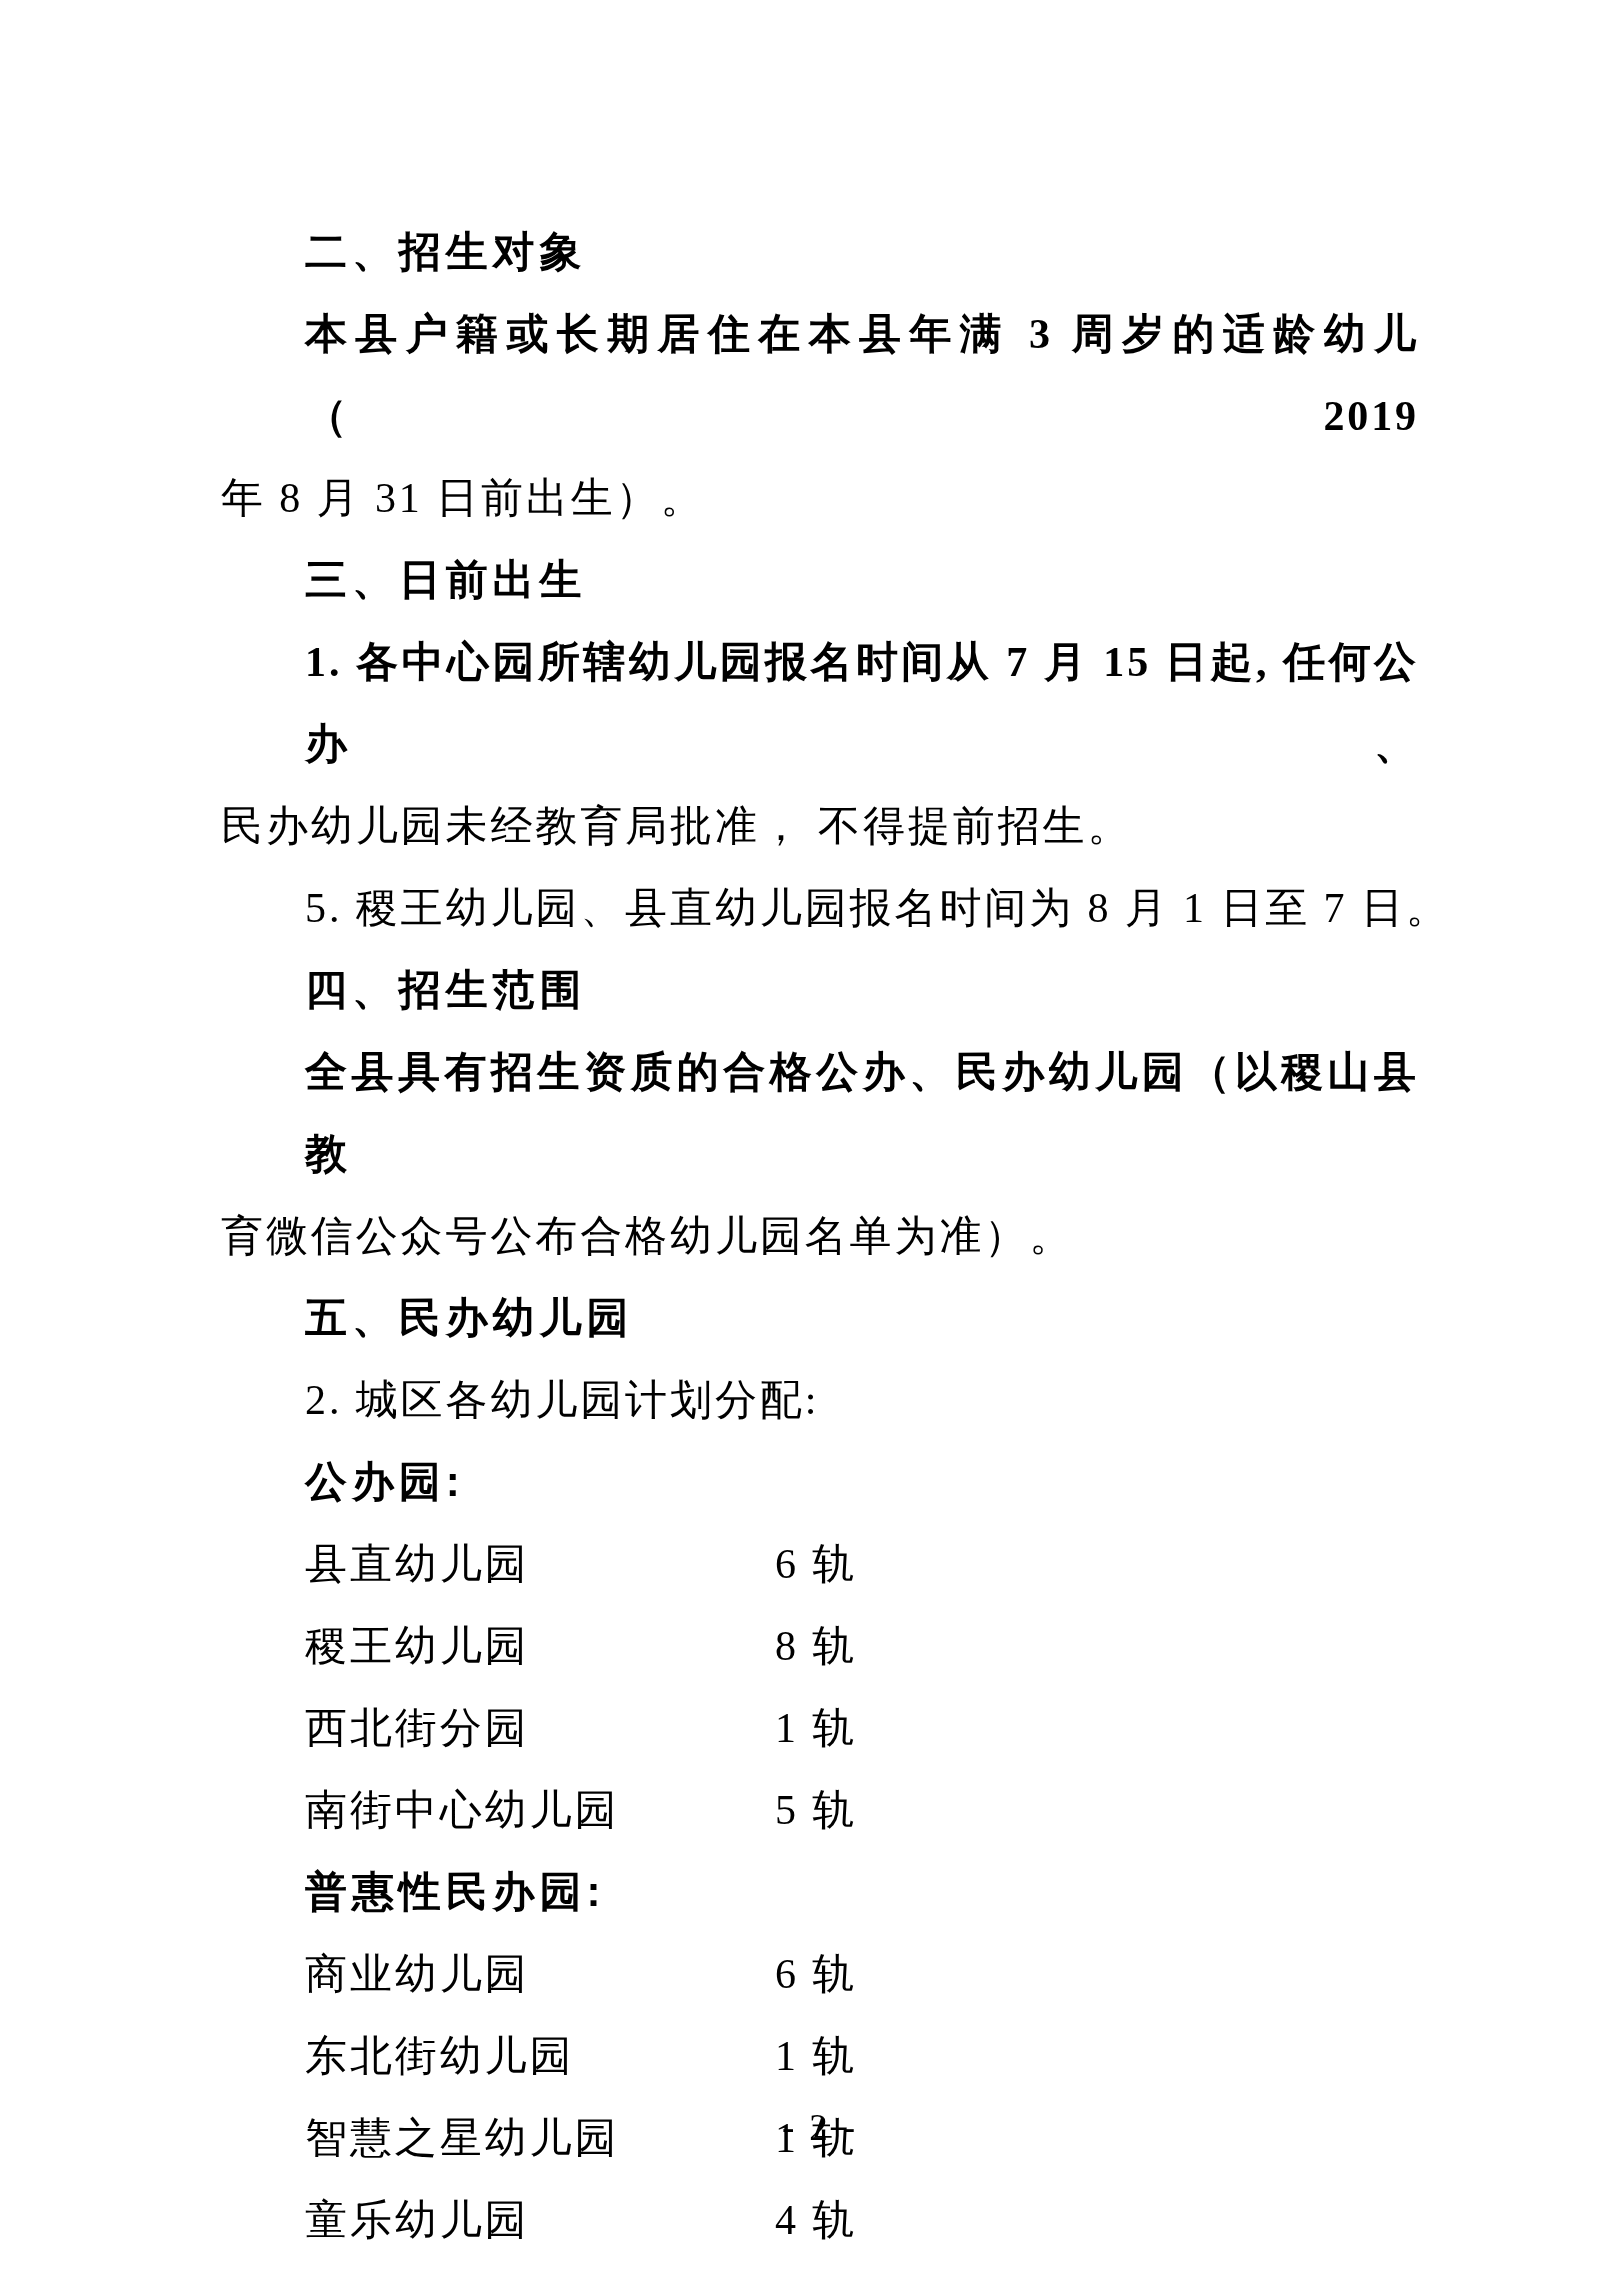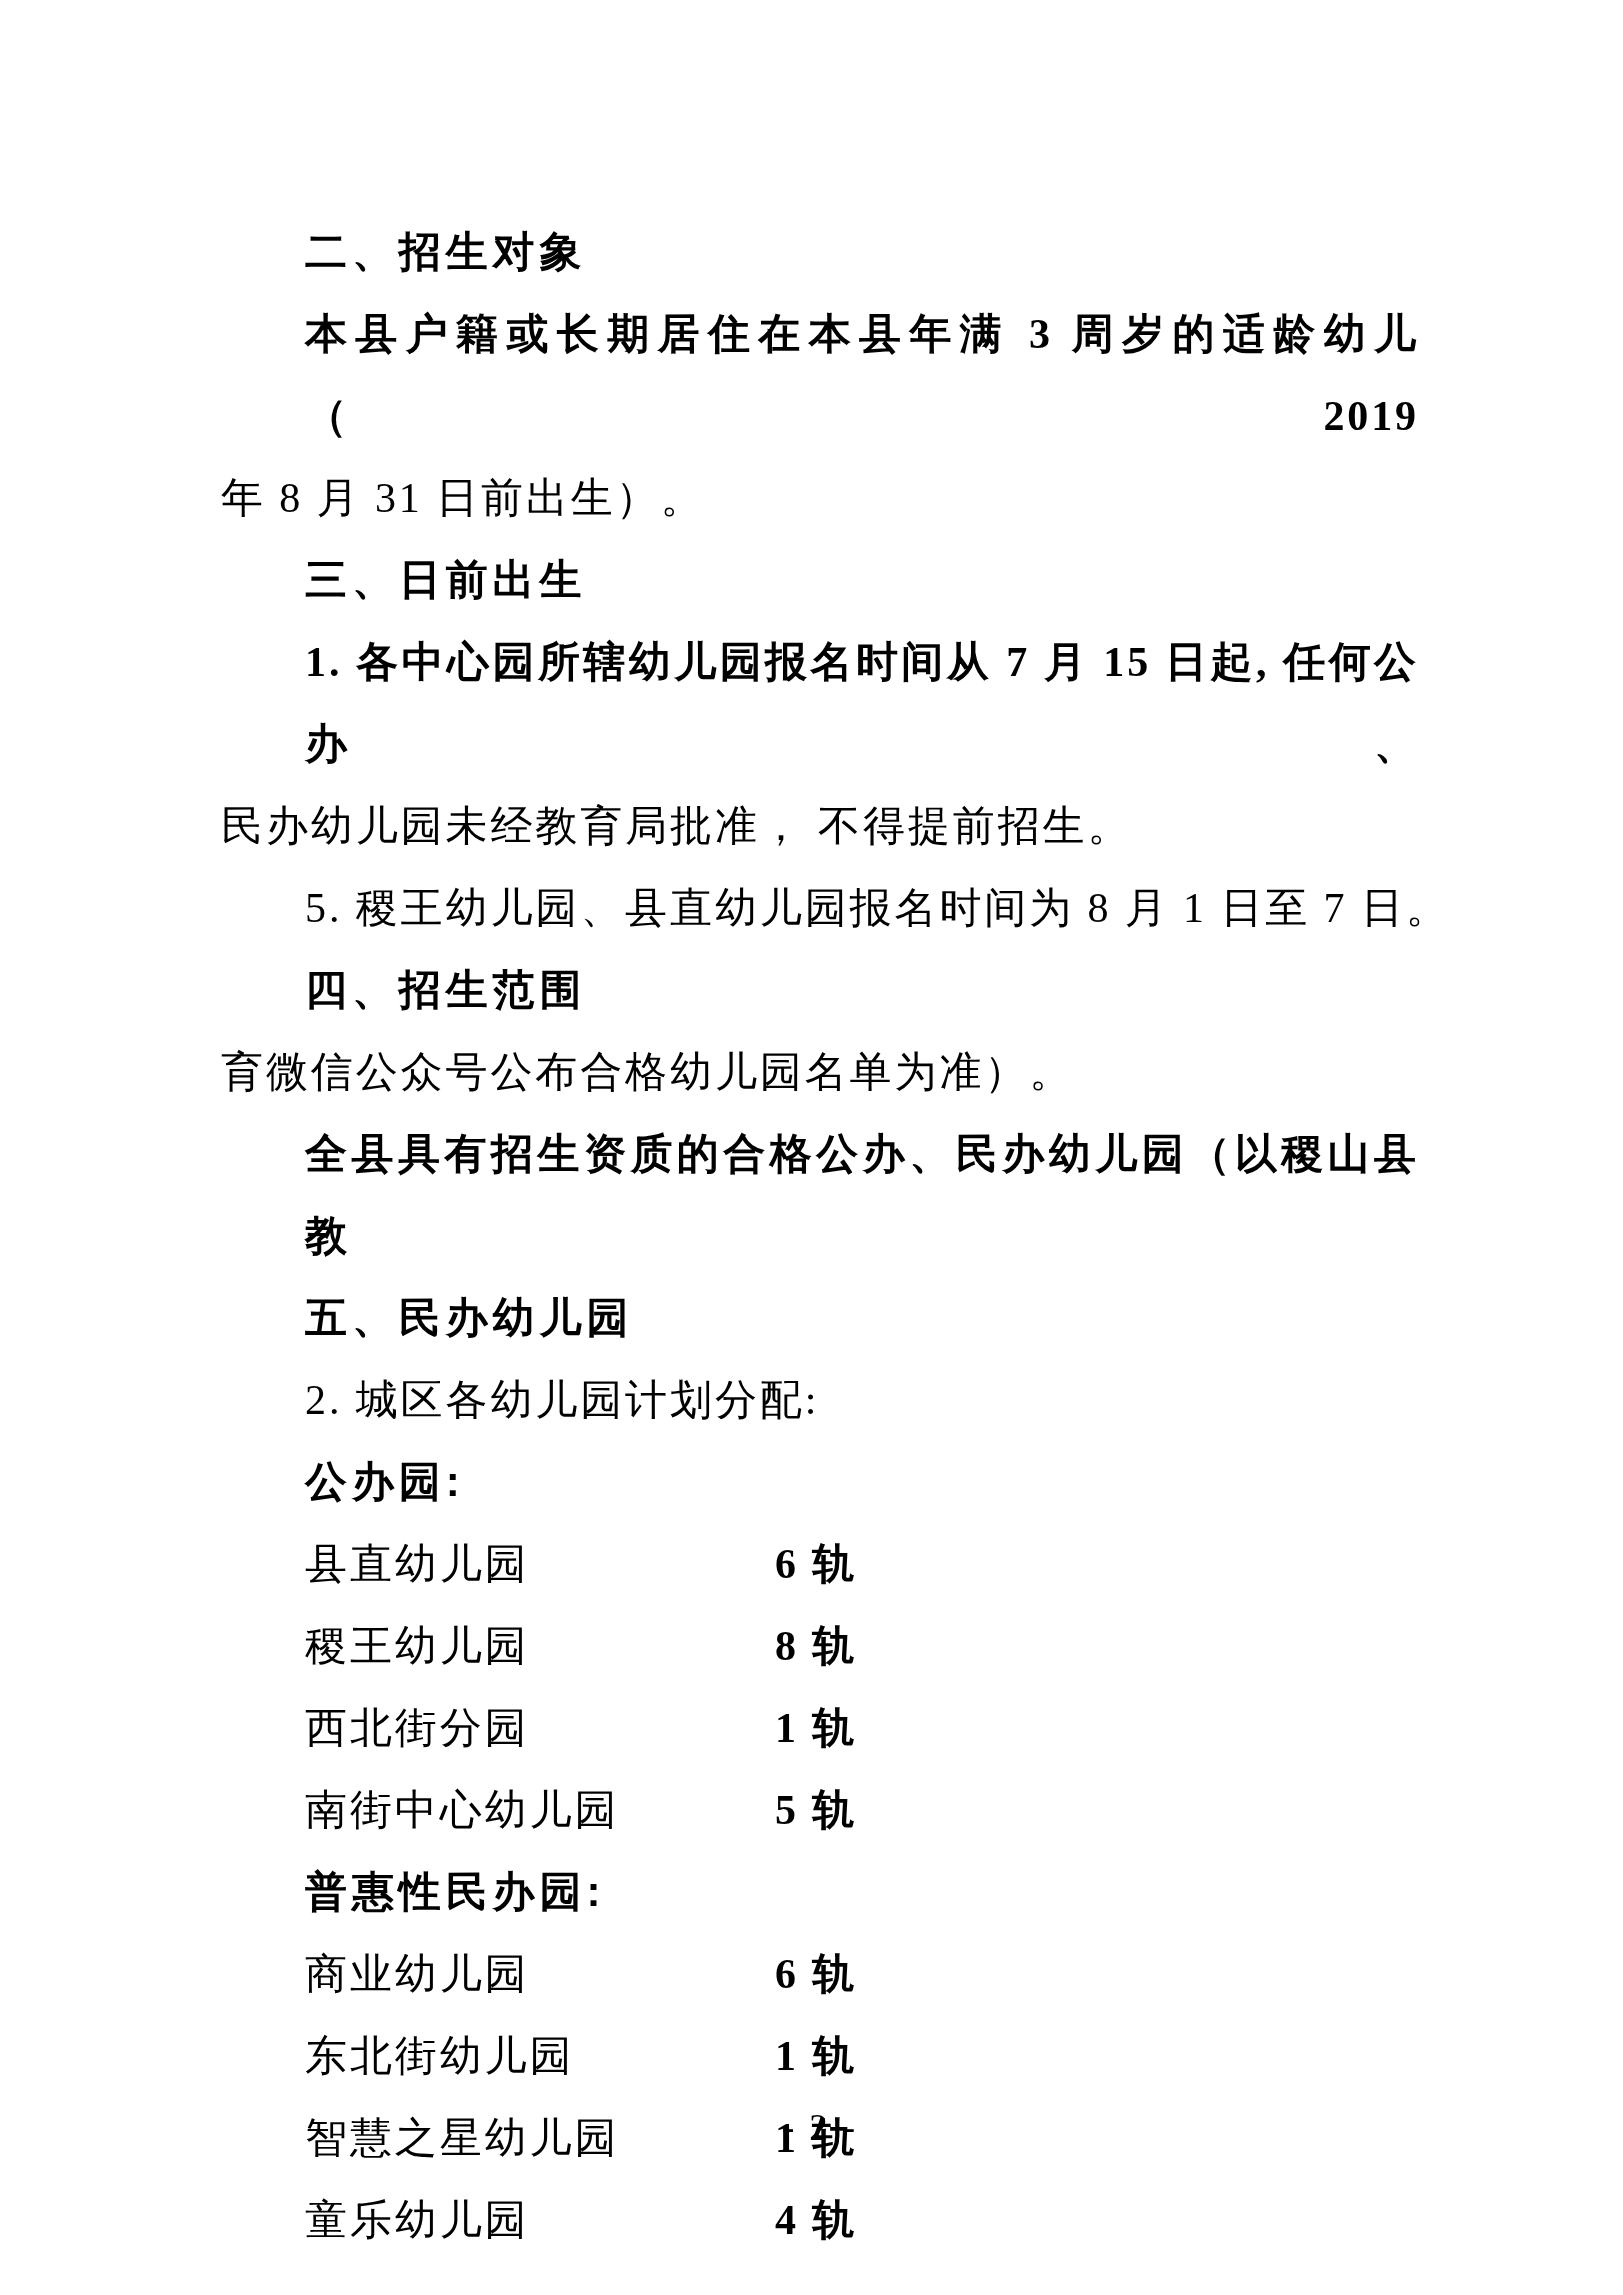--- a/index.html
+++ b/index.html
@@ -47,21 +47,20 @@
     text-align: justify;
     text-align-last: justify;
     font-weight: bold;
   }
   .row .name {
     display: inline-block;
     width: 470px;
   }
   .row .value {
     display: inline-block;
-    font-weight: bold;
   }
   .footer {
     position: absolute;
     top: 2101px;
     left: 221px;
     width: 1198px;
     text-align: center;
     font-size: 37px;
     line-height: 54px;
     letter-spacing: 2.9px;
@@ -77,22 +76,22 @@
     <div class="line indent heading">二、招生对象</div>
     <div class="line indent justify">本县户籍或长期居住在本县年满 3 周岁的适龄幼儿（2019</div>
     <div class="line">年 8 月 31 日前出生）。</div>
 
     <div class="line indent heading">三、日前出生</div>
     <div class="line indent justify">1. 各中心园所辖幼儿园报名时间从 7 月 15 日起, 任何公办、</div>
     <div class="line">民办幼儿园未经教育局批准， 不得提前招生。</div>
     <div class="line indent">5. 稷王幼儿园、县直幼儿园报名时间为 8 月 1 日至 7 日。</div>
 
     <div class="line indent heading">四、招生范围</div>
+    <div class="line indent justify">全县具有招生资质的合格公办、民办幼儿园（以稷山县教</div>
     <div class="line">育微信公众号公布合格幼儿园名单为准）。</div>
-    <div class="line indent justify">全县具有招生资质的合格公办、民办幼儿园（以稷山县教</div>
 
     <div class="line indent heading">五、民办幼儿园</div>
     <div class="line indent">2. 城区各幼儿园计划分配:</div>
 
     <div class="line indent heading">公办园:</div>
 
     <div class="line indent row">
       <span class="name">县直幼儿园</span><span class="value">6 轨</span>
     </div>
     <div class="line indent row">

